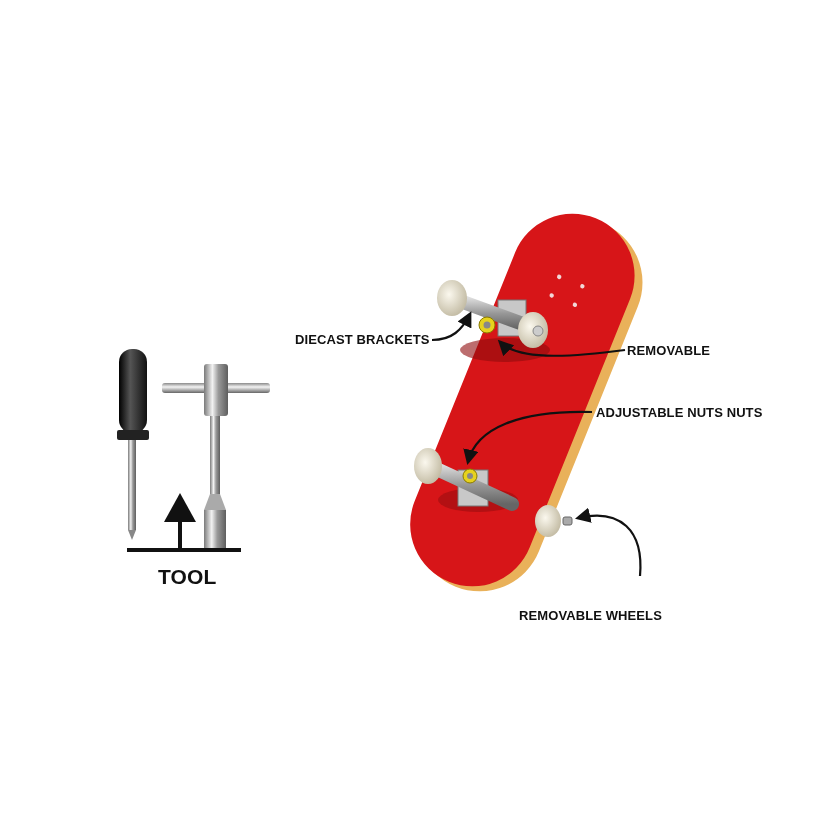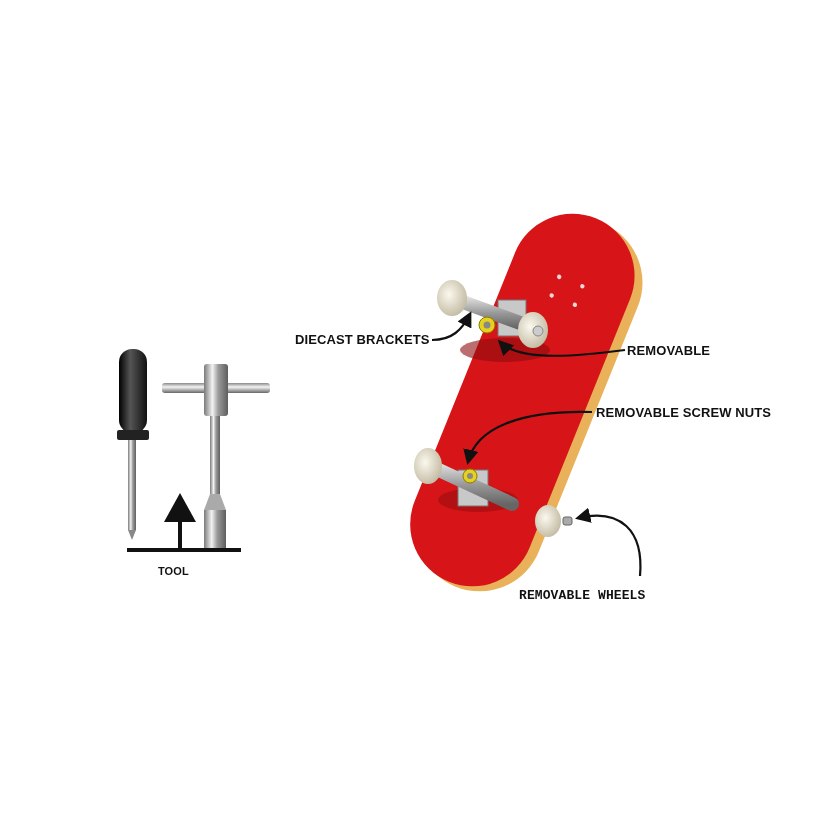--- a/index.html
+++ b/index.html
@@ -1,19 +1,19 @@
 <!DOCTYPE html>
 <html><head>
 <meta charset="utf-8">
 <style>
   html, body { margin:0; padding:0; background:#ffffff; }
   body { width:840px; height:840px; position:relative; overflow:hidden; font-family:"Liberation Sans", "DejaVu Sans", sans-serif; }
   .stage { position:absolute; left:0; top:0; width:840px; height:804px; }
   .label { position:absolute; font-weight:bold; font-size:13px; color:#111; white-space:nowrap; letter-spacing:0.1px; }
-  .label.tool { font-size:11px; }
+  .label.tool { font-size:21px; }
   svg { position:absolute; left:0; top:0; }
 </style>
 </head>
 <body>
 
 <div class="stage">
   <svg width="840" height="840" viewBox="0 0 840 840">
     <defs>
       <linearGradient id="metalV" x1="0" x2="1" y1="0" y2="0">
         <stop offset="0" stop-color="#7a7a7a"></stop>
@@ -104,16 +104,16 @@
     </g>
 
     <path d="M432,340 C452,340 462,330 470,314" stroke="#111" stroke-width="2.2" fill="none" marker-end="url(#arrow)"></path>
     <path d="M625,350 C580,356 520,362 500,342" stroke="#111" stroke-width="2.2" fill="none" marker-end="url(#arrow)"></path>
     <path d="M592,412 C520,410 476,428 468,462" stroke="#111" stroke-width="2.2" fill="none" marker-end="url(#arrow)"></path>
     <path d="M640,576 C644,530 620,508 578,518" stroke="#111" stroke-width="2.2" fill="none" marker-end="url(#arrow)"></path>
   </svg>
 
   <div class="label" style="left:295px; top:332px;">DIECAST BRACKETS</div>
   <div class="label" style="left:627px; top:343px;">REMOVABLE</div>
-  <div class="label" style="left:596px; top:405px;">REMOVABLE SCREW NUTS</div>
-  <div class="label" style="left:519px; top:588px;font-family:Liberation Mono, monospace;">REMOVABLE WHEELS</div>
+  <div class="label" style="left:596px; top:405px;">ADJUSTABLE NUTS NUTS</div>
+  <div class="label" style="left:519px; top:608px;">REMOVABLE WHEELS</div>
   <div class="label tool" style="left:158px; top:565px;">TOOL</div>
 </div>
 
 </body></html>

